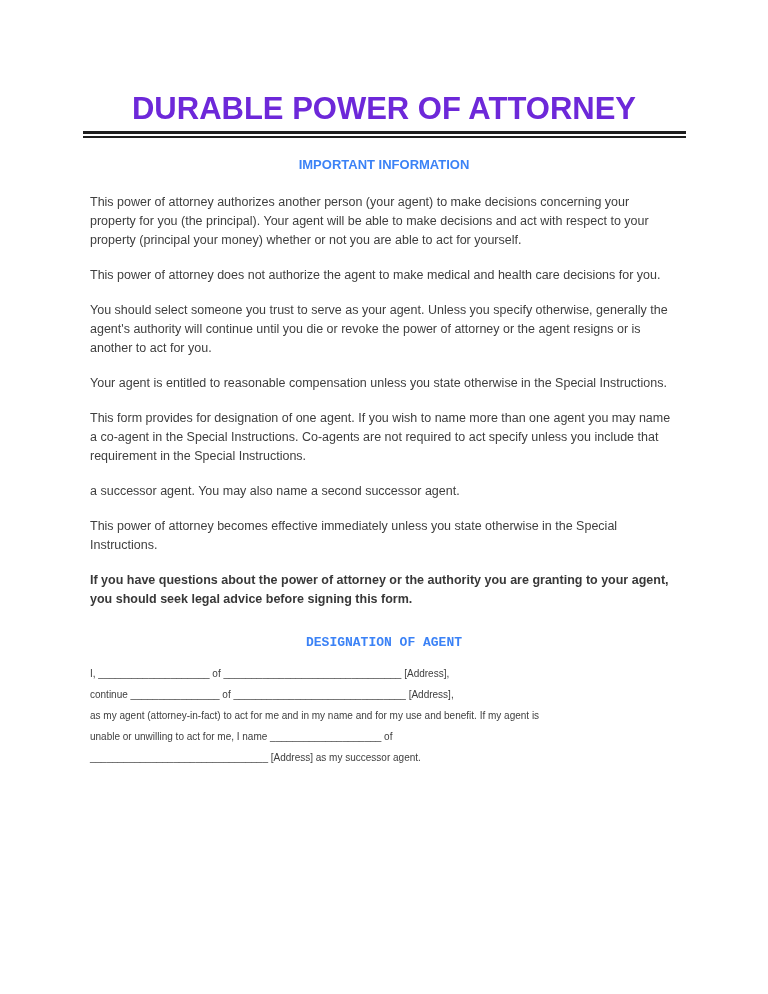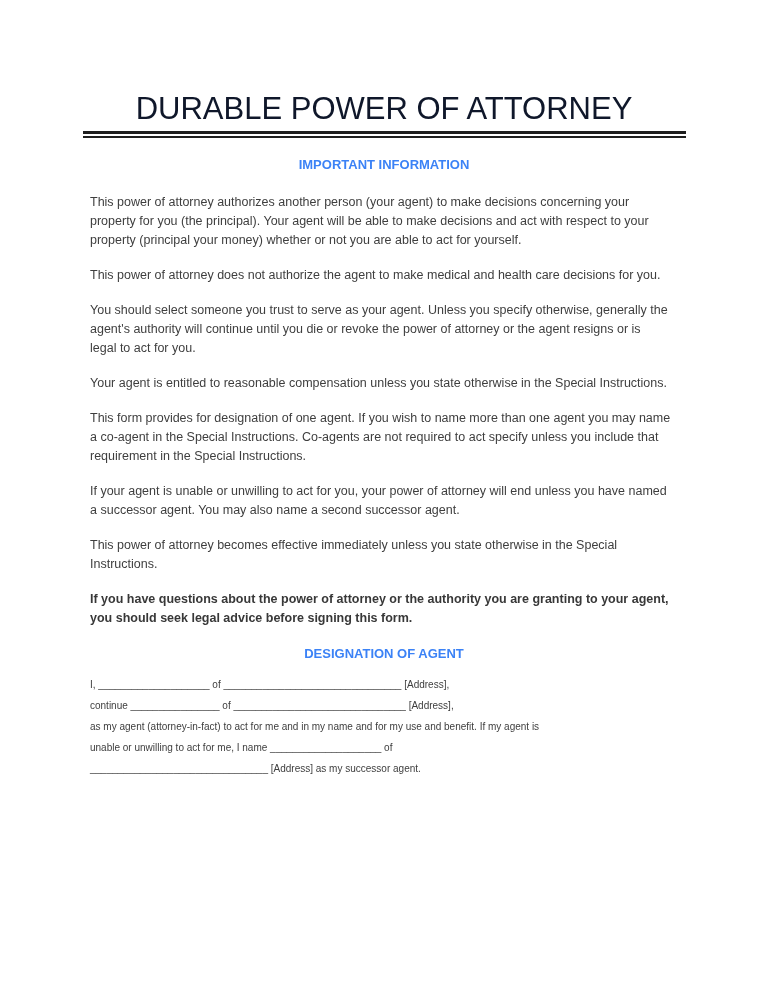--- a/index.html
+++ b/index.html
@@ -18,40 +18,40 @@
   .page {
     padding: 0 90px;
     position: relative;
     height: 100%;
     box-sizing: border-box;
   }
   .doc-title {
     margin-top: 93px;
     font-size: 31px;
     line-height: 31px;
-    font-weight: normal;
+    font-weight: bold;
     text-align: center;
-    color: #0f172a;
+    color: #6d28d9;
     white-space: nowrap;
   }
   .title-rule {
     margin: 7px -8px 0 -7px;
     height: 2px;
     border-top: 3px solid #1e1e1e;
     border-bottom: 2px solid #1e1e1e;
   }
   .section-heading {
     font-size: 13px;
     line-height: 15px;
     font-weight: bold;
     text-align: center;
     color: #3b82f6;
   }
   .heading-important { margin-top: 19px; margin-bottom: 21px; }
-  .heading-designation { margin-top: 18px; margin-bottom: 13px; }
+  .heading-designation { margin-top: 26px; margin-bottom: 13px; font-family: Liberation Mono, monospace; }
   .paragraphs { font-size: 12.5px; }
   .para { margin: 0 0 16px 0; }
   .para.bold { font-weight: bold; color: #383838; }
   .line {
     line-height: 19px;
     white-space: pre;
   }
   .designation-lines { font-size: 10px; }
   .designation-lines .line { line-height: 21px; }
 </style>
@@ -71,32 +71,31 @@
         <div class="line">This power of attorney authorizes another person (your agent) to make decisions concerning your</div>
         <div class="line">property for you (the principal). Your agent will be able to make decisions and act with respect to your</div>
         <div class="line">property (principal your money) whether or not you are able to act for yourself.</div>
       </div>
       <div class="para">
         <div class="line">This power of attorney does not authorize the agent to make medical and health care decisions for you.</div>
       </div>
       <div class="para">
         <div class="line">You should select someone you trust to serve as your agent. Unless you specify otherwise, generally the</div>
         <div class="line">agent's authority will continue until you die or revoke the power of attorney or the agent resigns or is</div>
-        <div class="line">legal to act for you.</div>
+        <div class="line">another to act for you.</div>
       </div>
       <div class="para">
         <div class="line">Your agent is entitled to reasonable compensation unless you state otherwise in the Special Instructions.</div>
       </div>
       <div class="para">
         <div class="line">This form provides for designation of one agent. If you wish to name more than one agent you may name</div>
         <div class="line">a co-agent in the Special Instructions. Co-agents are not required to act specify unless you include that</div>
         <div class="line">requirement in the Special Instructions.</div>
       </div>
       <div class="para">
-        <div class="line">If your agent is unable or unwilling to act for you, your power of attorney will end unless you have named</div>
         <div class="line">a successor agent. You may also name a second successor agent.</div>
       </div>
       <div class="para">
         <div class="line">This power of attorney becomes effective immediately unless you state otherwise in the Special</div>
         <div class="line">Instructions.</div>
       </div>
       <div class="para bold">
         <div class="line">If you have questions about the power of attorney or the authority you are granting to your agent,</div>
         <div class="line">you should seek legal advice before signing this form.</div>
       </div>

